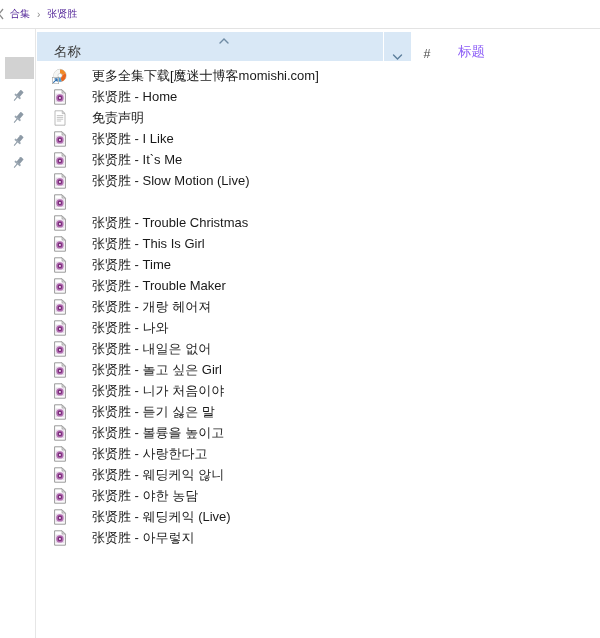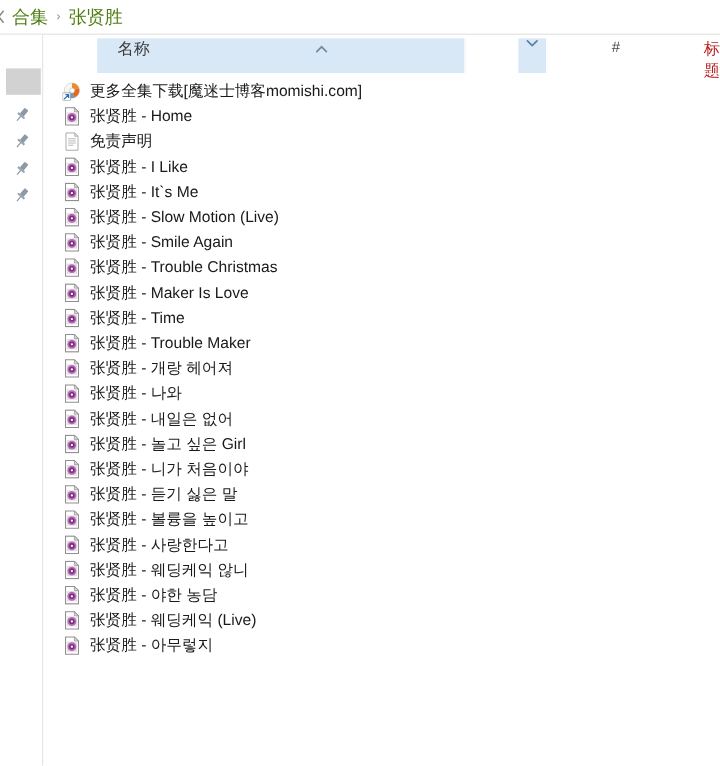--- a/index.html
+++ b/index.html
@@ -37,22 +37,22 @@
     margin-left: -3px;
     display: flex;
     align-items: center;
     justify-content: center;
     color: #7a7a7a;
     font-size: 11px;
     line-height: 1;
     overflow: hidden;
   }
   .bc-crumb {
-    font-size: 15px;
-    color: #4d7c0f;
+    font-size: 10px;
+    color: #4c1d95;
     padding: 2px 5px;
     white-space: nowrap;
   }
   .bc-sep {
     color: #8a8a8a;
     font-size: 10px;
     padding: 0 2px;
     user-select: none;
   }
 
@@ -89,25 +89,24 @@
     left: 37px;
     top: 32px;
     width: 563px;
     height: 29px;
     display: flex;
     align-items: stretch;
     box-sizing: border-box;
   }
   .hcell {
     display: flex;
-    align-items: flex-start;
+    align-items: flex-end;
     box-sizing: border-box;
     position: relative;
     height: 29px;
-    margin-left: 44px;
   }
   .hcell-name {
     width: 347px;
     background: #d9e8f6;
     padding-left: 17px;
     border-right: 1px solid #ffffff;
   }
   .hcell-name .hlabel {
     font-size: 13.5px;
     color: #3b3b3b;
@@ -136,21 +135,21 @@
     font-size: 12.5px;
     color: #4a4a4a;
   }
   .hcell-title {
     flex: 1;
     background: #ffffff;
     padding-left: 16px;
   }
   .hcell-title .hlabel {
     font-size: 13.5px;
-    color: #b91c1c;
+    color: #8b5cf6;
   }
   .header-underline {
     position: absolute;
     left: 37px;
     top: 61px;
     width: 563px;
     height: 1px;
     background: #ffffff;
   }
 
@@ -177,20 +176,21 @@
     margin-right: 7px;
     position: relative;
   }
   .file-icon svg { display: block; }
   .file-name {
     font-size: 13px;
     color: #191919;
     line-height: 16px;
     overflow: hidden;
     text-overflow: ellipsis;
+    margin-left: 17px;
   }
 </style>
 </head>
 <body>
 
 <div class="breadcrumb-bar">
   <div class="bc-back-arrow">
     <svg width="8" height="12" viewBox="0 0 8 12" fill="none" aria-hidden="true">
       <path d="M6 1 L2 6 L6 11" stroke="#8a8a8a" stroke-width="1.3" fill="none"></path>
     </svg>
@@ -350,21 +350,20 @@
       <span class="file-icon">
         <svg width="16" height="16" viewBox="0 0 16 16">
           <path d="M2.6 0.8 L10 0.8 L13.4 4.2 L13.4 15.2 L2.6 15.2 Z" fill="#ffffff" stroke="#8f8f8f" stroke-width="0.9"></path>
           <path d="M10 0.8 L10 4.2 L13.4 4.2 Z" fill="#d7d7d7" stroke="#8f8f8f" stroke-width="0.6"></path>
           <rect x="3.6" y="4.6" width="8.6" height="8.6" fill="#e9dcea"></rect>
           <circle cx="7.9" cy="8.9" r="3.7" fill="#b06fb0"></circle>
           <circle cx="7.9" cy="8.9" r="2.3" fill="#7d2b7d"></circle>
           <circle cx="7.9" cy="8.9" r="0.95" fill="#ffffff"></circle>
         </svg>
       </span>
-      <span class="file-name">张贤胜 - Smile Again</span>
     </div>
     <div class="file-row">
       <span class="file-icon">
         <svg width="16" height="16" viewBox="0 0 16 16">
           <path d="M2.6 0.8 L10 0.8 L13.4 4.2 L13.4 15.2 L2.6 15.2 Z" fill="#ffffff" stroke="#8f8f8f" stroke-width="0.9"></path>
           <path d="M10 0.8 L10 4.2 L13.4 4.2 Z" fill="#d7d7d7" stroke="#8f8f8f" stroke-width="0.6"></path>
           <rect x="3.6" y="4.6" width="8.6" height="8.6" fill="#e9dcea"></rect>
           <circle cx="7.9" cy="8.9" r="3.7" fill="#b06fb0"></circle>
           <circle cx="7.9" cy="8.9" r="2.3" fill="#7d2b7d"></circle>
           <circle cx="7.9" cy="8.9" r="0.95" fill="#ffffff"></circle>
@@ -376,21 +375,21 @@
       <span class="file-icon">
         <svg width="16" height="16" viewBox="0 0 16 16">
           <path d="M2.6 0.8 L10 0.8 L13.4 4.2 L13.4 15.2 L2.6 15.2 Z" fill="#ffffff" stroke="#8f8f8f" stroke-width="0.9"></path>
           <path d="M10 0.8 L10 4.2 L13.4 4.2 Z" fill="#d7d7d7" stroke="#8f8f8f" stroke-width="0.6"></path>
           <rect x="3.6" y="4.6" width="8.6" height="8.6" fill="#e9dcea"></rect>
           <circle cx="7.9" cy="8.9" r="3.7" fill="#b06fb0"></circle>
           <circle cx="7.9" cy="8.9" r="2.3" fill="#7d2b7d"></circle>
           <circle cx="7.9" cy="8.9" r="0.95" fill="#ffffff"></circle>
         </svg>
       </span>
-      <span class="file-name">张贤胜 - Maker Is Love</span>
+      <span class="file-name">张贤胜 - This Is Girl</span>
     </div>
     <div class="file-row">
       <span class="file-icon">
         <svg width="16" height="16" viewBox="0 0 16 16">
           <path d="M2.6 0.8 L10 0.8 L13.4 4.2 L13.4 15.2 L2.6 15.2 Z" fill="#ffffff" stroke="#8f8f8f" stroke-width="0.9"></path>
           <path d="M10 0.8 L10 4.2 L13.4 4.2 Z" fill="#d7d7d7" stroke="#8f8f8f" stroke-width="0.6"></path>
           <rect x="3.6" y="4.6" width="8.6" height="8.6" fill="#e9dcea"></rect>
           <circle cx="7.9" cy="8.9" r="3.7" fill="#b06fb0"></circle>
           <circle cx="7.9" cy="8.9" r="2.3" fill="#7d2b7d"></circle>
           <circle cx="7.9" cy="8.9" r="0.95" fill="#ffffff"></circle>

